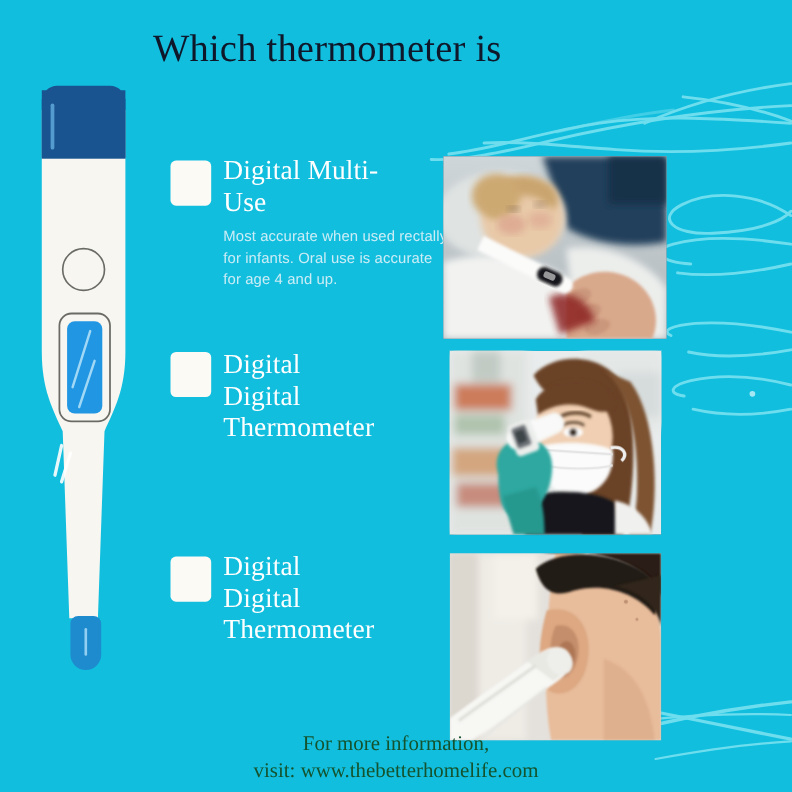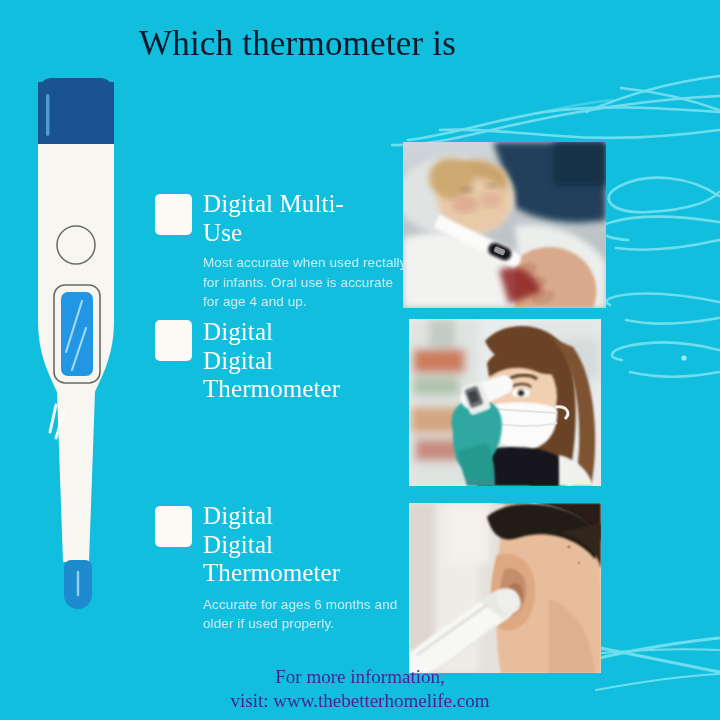--- a/index.html
+++ b/index.html
@@ -25,21 +25,21 @@
     line-height:1.24;
     color:#0f172a;
     letter-spacing:.2px;
   }
 
   
   #thermometer { position:absolute; left:20px; top:60px; z-index:4; }
 
   
   .row { position:absolute; z-index:5; }
-  .row-1 { left:155px; top:142px;margin-top:48px; }
+  .row-1 { left:155px; top:142px; }
   .row-2 { left:155px; top:318px; }
   .row-3 { left:155px; top:502px; }
 
   .bullet {
     position:absolute;
     left:0; top:4px;
     width:37px; height:41px;
     background:#FBFAF5;
     border-radius:5px;
   }
@@ -81,21 +81,21 @@
 
   
   .footer {
     position:absolute;
     left:0; right:0; bottom:6px;
     z-index:6;
     text-align:center;
     font-family:"Liberation Serif", serif;
     font-size:19px;
     line-height:1.3;
-    color:#4c1d95;
+    color:#14532d;
   }
 </style>
 </head>
 <body>
 
 <svg id="bg-swirls" viewBox="0 0 720 720" preserveAspectRatio="none">
   <g fill="none" stroke="#7FE4F2" stroke-width="2.6" opacity=".85" stroke-linecap="round">
 
     <path d="M719 96 C 640 100, 560 114, 500 128 C 455 139, 420 146, 392 145"></path>
     <path d="M719 112 C 660 108, 600 104, 545 112 C 492 120, 452 135, 408 140"></path>
@@ -180,21 +180,20 @@
 </div>
 
 <div class="row row-3">
   <div class="bullet"></div>
   <div class="row-body">
     <div class="item-heading">
       <div>Digital</div>
       <div>Digital</div>
       <div>Thermometer</div>
     </div>
-    <div class="item-desc">Accurate for ages 6 months and older if used properly.</div>
   </div>
 </div>
 
 <div class="photo" id="photo-1">
   <svg width="203" height="166" viewBox="0 0 203 166">
     <defs>
       <linearGradient id="p1bg" x1="0" y1="0" x2="0" y2="1">
         <stop offset="0%" stop-color="#cfd6d9"></stop>
           <stop offset="100%" stop-color="#aeb6ba"></stop>
       </linearGradient>

